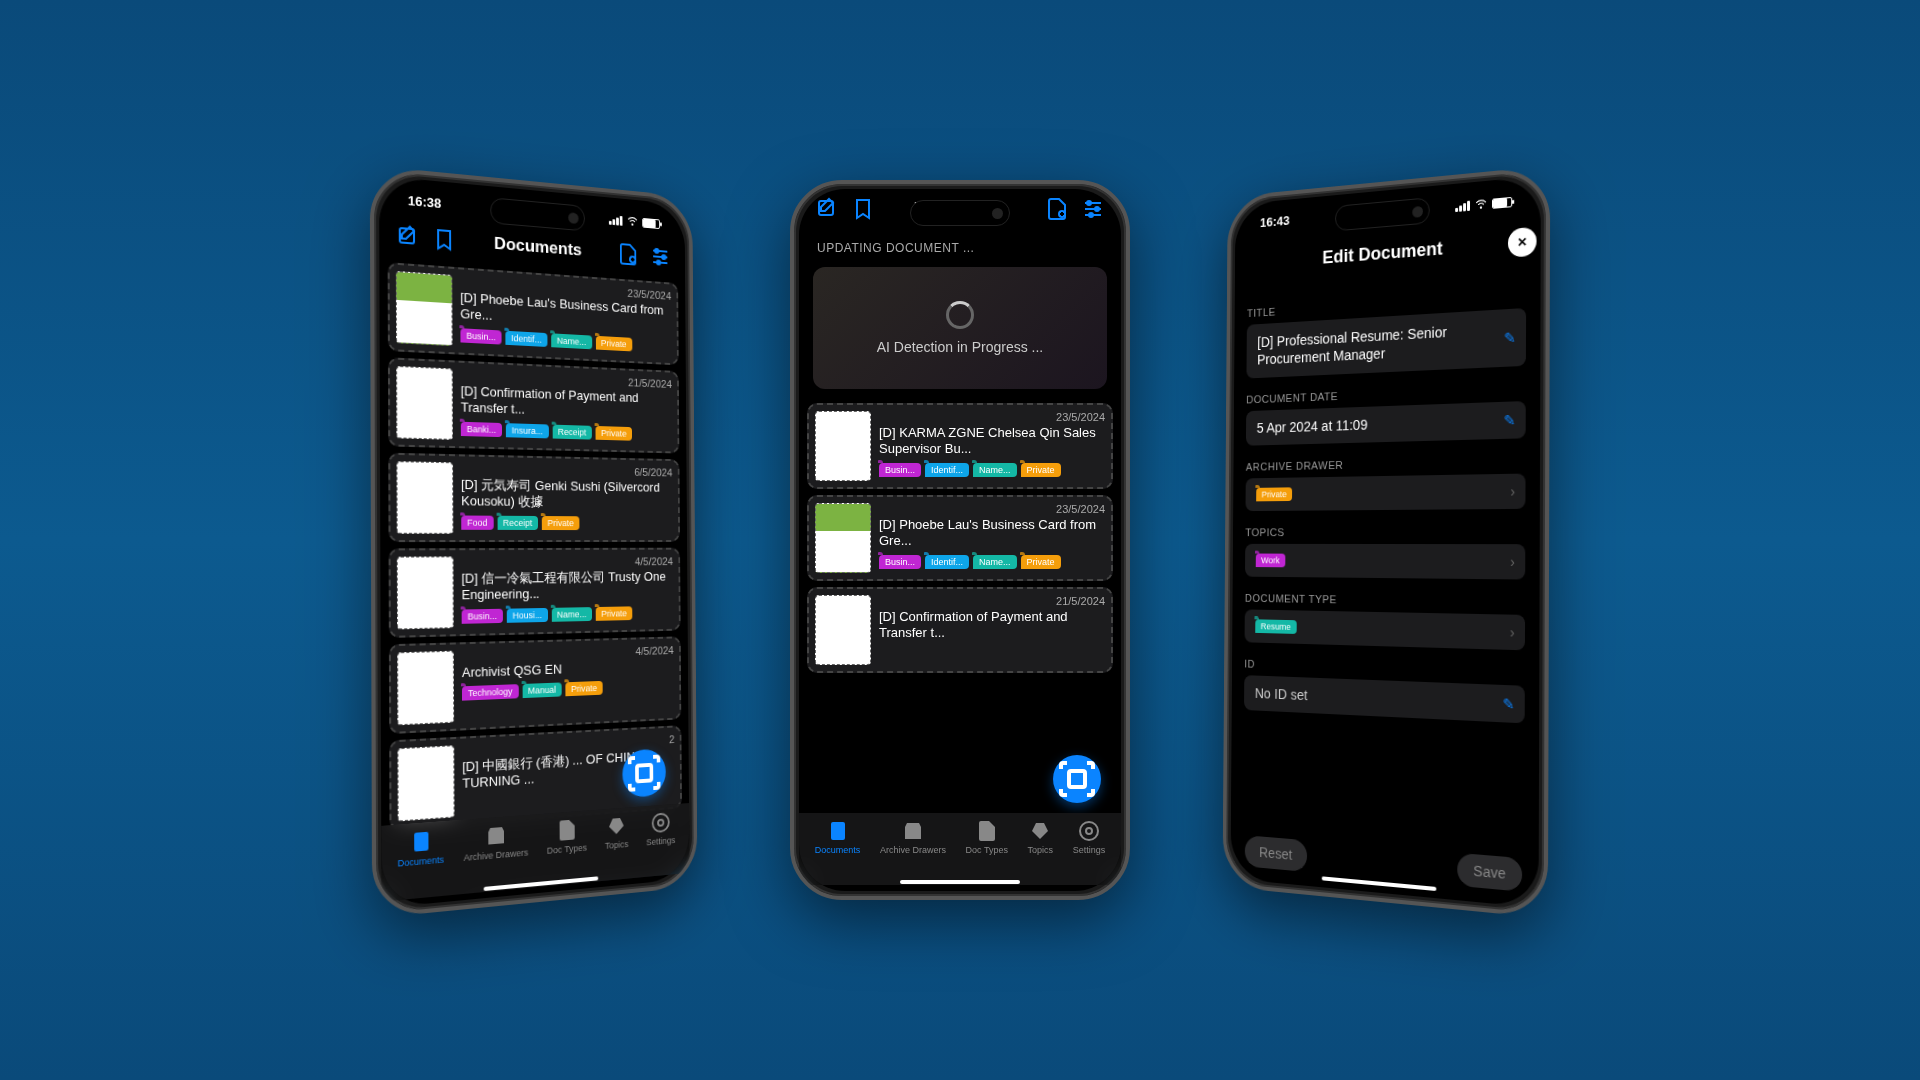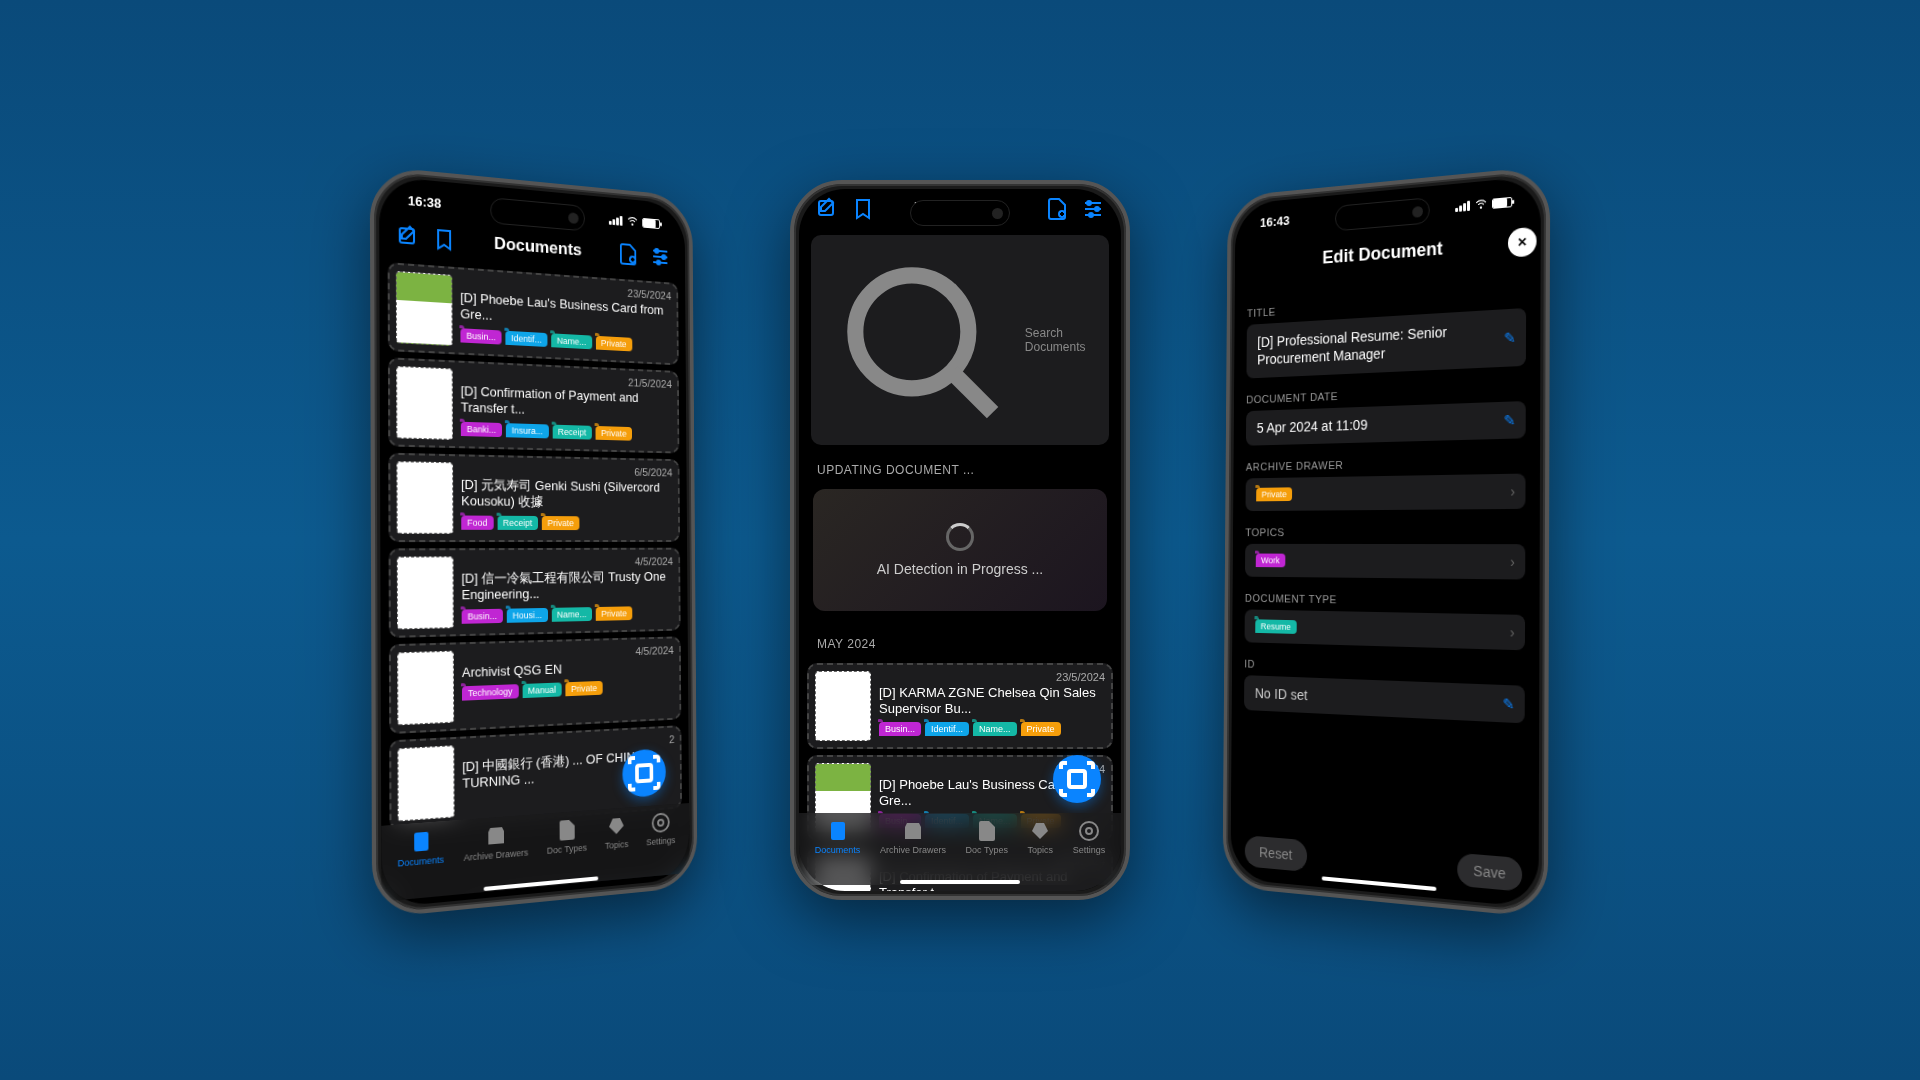--- a/index.html
+++ b/index.html
@@ -373,34 +373,26 @@
         </span>
       <span class="icon-btn">
           <svg viewBox="0 0 24 24" fill="none" stroke="currentColor" stroke-width="2">
             <path d="M4 6h16M4 12h16M4 18h16"></path>
             <circle cx="8" cy="6" r="2" fill="currentColor"></circle>
             <circle cx="16" cy="12" r="2" fill="currentColor"></circle>
             <circle cx="10" cy="18" r="2" fill="currentColor"></circle>
           </svg>
         </span>
     </div>
-    <div class="search">
-      <svg width="16" height="16" viewBox="0 0 24 24" fill="none" stroke="#888" stroke-width="2">
-          <circle cx="11" cy="11" r="7"></circle>
-          <path d="M21 21l-5-5"></path>
-        </svg>
-      <span>Search Documents</span>
-    </div>
     <div class="content">
       <div class="section-head">UPDATING DOCUMENT ...</div>
       <div class="ai-detect">
         <div class="spinner"></div>
         <div>AI Detection in Progress ...</div>
       </div>
-      <div class="section-head">MAY 2024</div>
       <div id="p2-list">
           <div class="card">
             <div class="thumb doc"></div>
             <div class="card-body">
               <div class="card-date">23/5/2024</div>
               <div class="card-title">[D] KARMA ZGNE Chelsea Qin Sales Supervisor Bu...</div>
               <div class="tags">
                 <span class="tag magenta">Busin...</span>
                 <span class="tag blue">Identif...</span>
                 <span class="tag teal">Name...</span>

